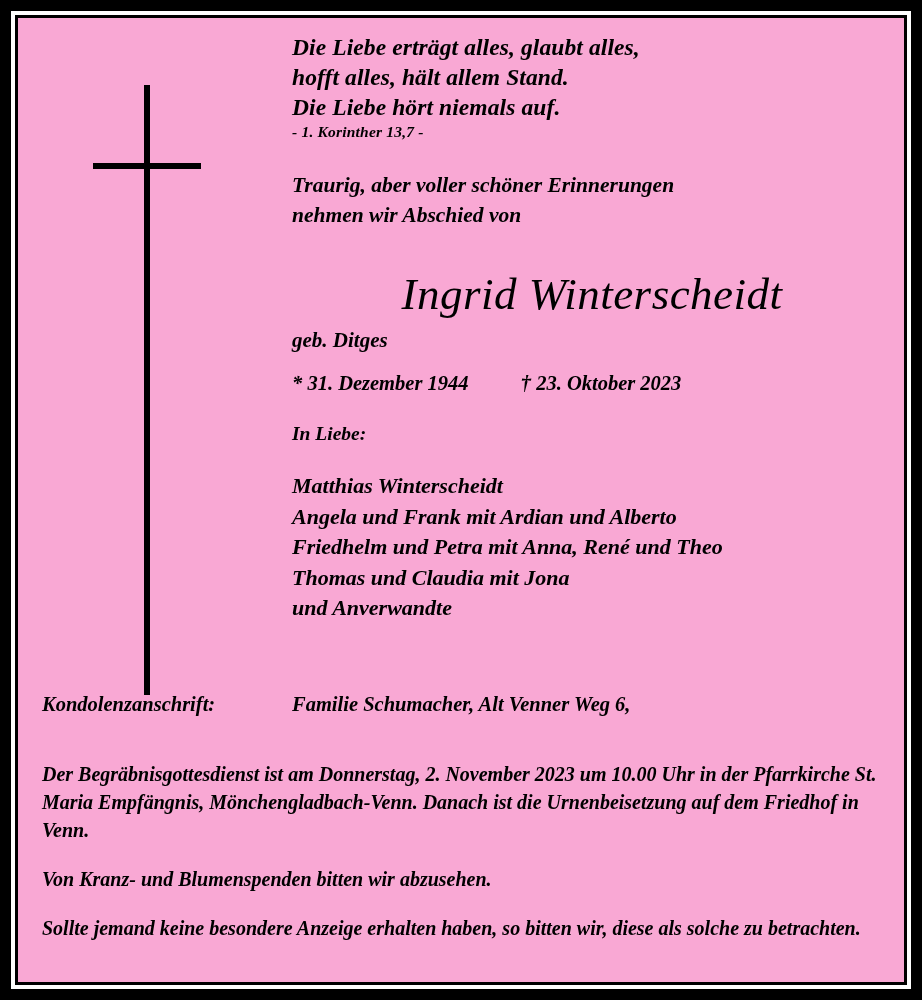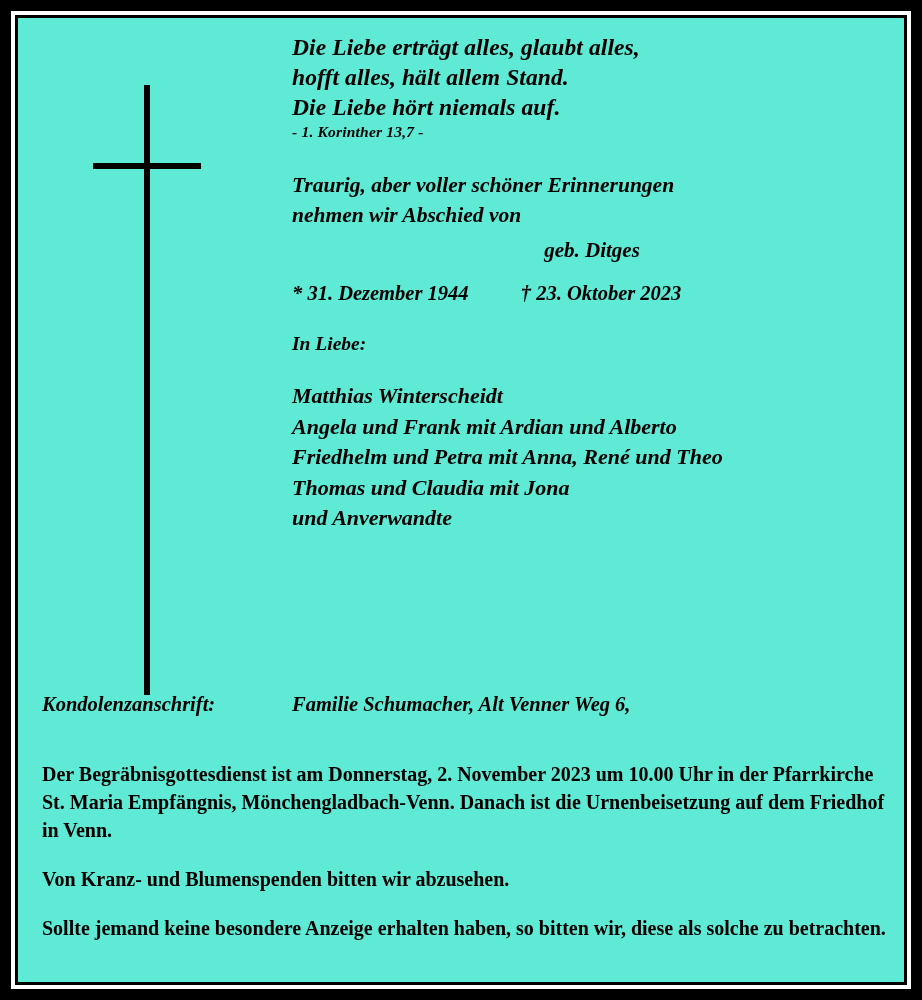--- a/index.html
+++ b/index.html
@@ -50,21 +50,21 @@
     box-sizing: border-box;
     border: 3px solid #000000;
   }
 
   .page {
     position: absolute;
     left: 18px;
     top: 18px;
     width: 886px;
     height: 964px;
-    background: #5eead4;
+    background: #f9a8d4;
   }
 
   
   .cross {
     position: absolute;
     left: 75px;
     top: 67px;
   }
 
   
@@ -105,21 +105,21 @@
     text-align: center;
     font-style: italic;
     font-size: 45px;
     line-height: 52px;
     margin-top: 38px;
     letter-spacing: 0.5px;
     white-space: nowrap;
   }
 
   .maiden {
-    text-align: center;
+    text-align: left;
     font-style: italic;
     font-weight: bold;
     font-size: 21px;
     margin-top: 8px;
   }
 
   .dates {
     text-align: left;
     font-style: italic;
     font-weight: bold;
@@ -168,20 +168,21 @@
     top: 0;
   }
   .address-lines div { white-space: nowrap; }
 
   
   .bottom {
     position: absolute;
     left: 24px;
     top: 742px;
     width: 846px;
+    font-style: italic;
     font-weight: bold;
     font-size: 20px;
     line-height: 28px;
   }
   .para { margin-top: 21px; }
   .para.first { margin-top: 0; }
   .para.justify { text-align: justify; }
 </style>
 </head>
 <body>
@@ -209,20 +210,21 @@
         <div>Die Liebe hört niemals auf.</div>
       </div>
 
       <div class="attrib">- 1. Korinther 13,7 -</div>
 
       <div class="intro">
         <div>Traurig, aber voller schöner Erinnerungen</div>
         <div>nehmen wir Abschied von</div>
       </div>
 
+      <div class="name">Ingrid Winterscheidt</div>
 
       <div class="maiden">geb. Ditges</div>
 
       <div class="dates">
         <span>*</span>
         <span>31. Dezember 1944</span>
         <span class="gap"></span>
         <span>†</span>
         <span>23. Oktober 2023</span>
       </div>

